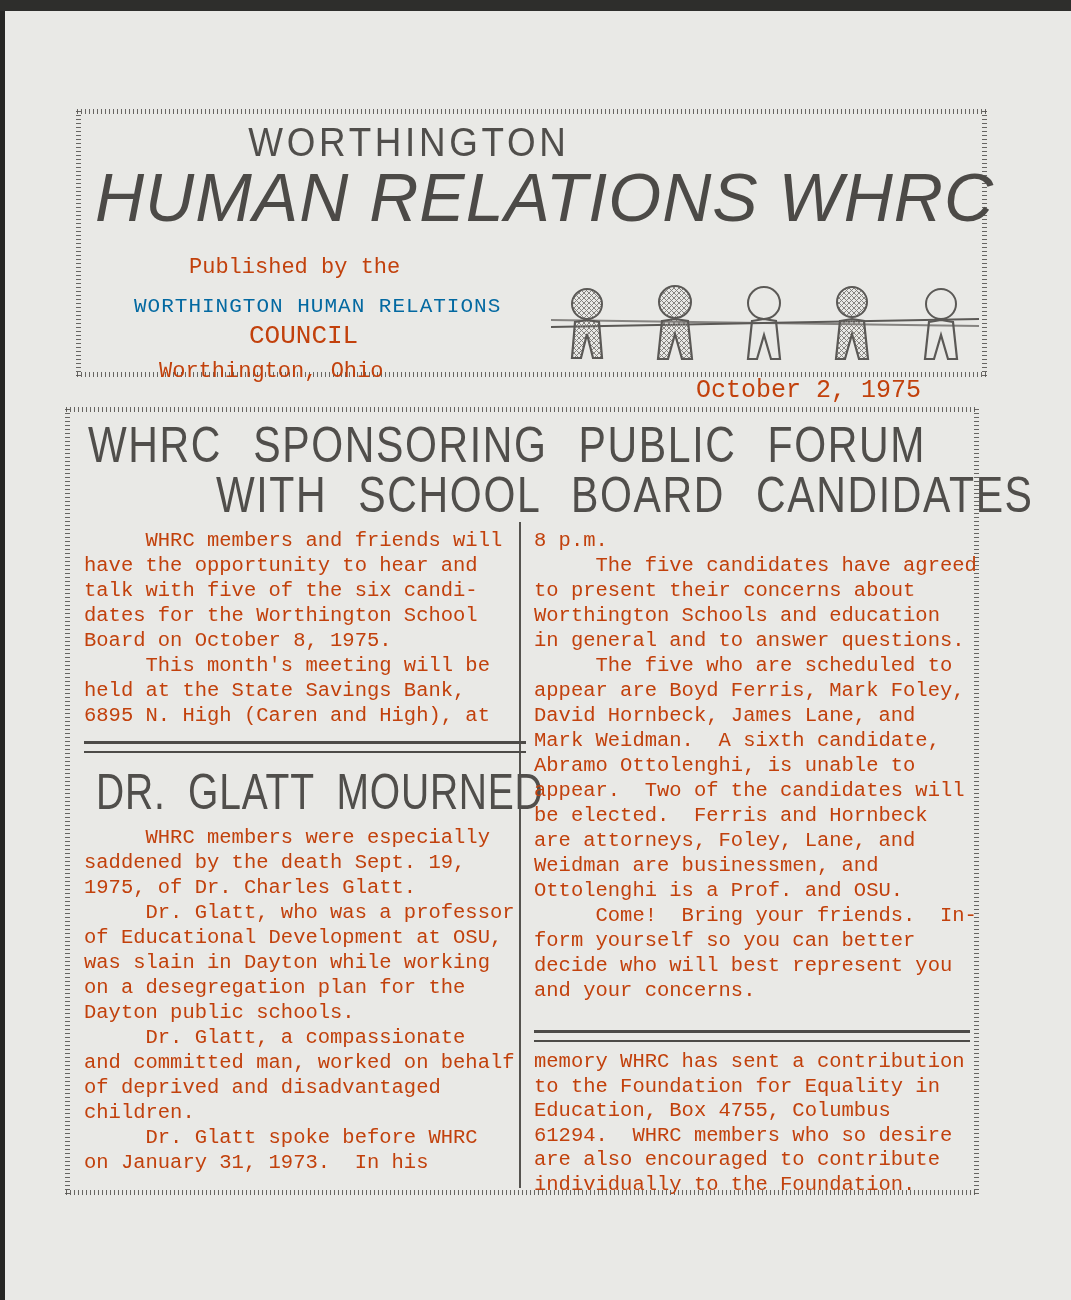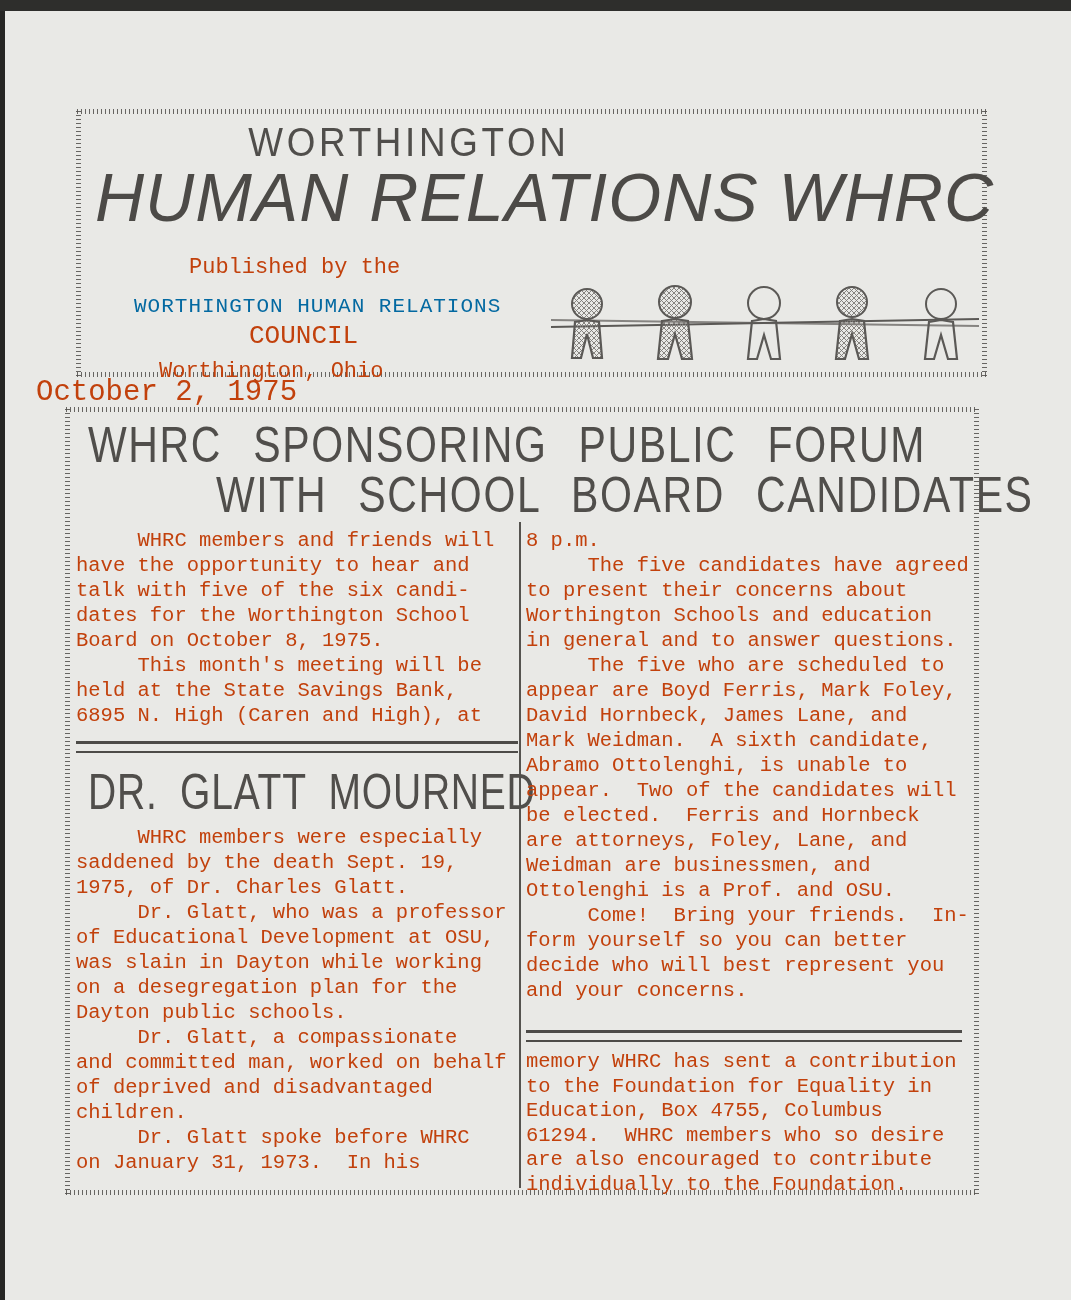--- a/index.html
+++ b/index.html
@@ -32,32 +32,32 @@
   .nl-title { position:absolute; top:46px; left:16px; width:885px;
     font-size:68px; font-style:italic; font-weight:300; letter-spacing:1px;
     color:#4c4a47; white-space:nowrap; }
   .typed { font-family:"Liberation Mono", monospace; color:#c2410c; margin:0; white-space:pre; }
   .pub-line { position:absolute; top:143px; left:110px; font-size:22px; }
   .org-line1 { position:absolute; top:183px; left:55px; font-size:21px; color:#0369a1; letter-spacing:1px; }
   .org-line2 { position:absolute; top:209px; left:170px; font-size:26px; color:#59575�4; }
   .org-line3 { position:absolute; top:231px; left:80px; font-size:22px;margin-top:16px; }
   .figures { position:absolute; left:470px; top:166px; }
 
-  .dateline { position:absolute; top:376px; left:0; width:921px; text-align:left;
-    padding-left:36px; box-sizing:border-box; font-size:29px; }
+  .dateline { position:absolute; top:376px; left:0; width:921px; text-align:right;
+    padding-left:36px; box-sizing:border-box; font-size:25px; }
 
   
   .mainbox { left:68px; top:410px; width:908px; height:782px; }
   .hl1 { position:absolute; top:6px; left:20px; font-size:50px; letter-spacing:2px;
     word-spacing:22px; transform:scaleX(.82); transform-origin:left top; }
   .hl2 { position:absolute; top:56px; left:148px; font-size:50px; letter-spacing:2px;
     word-spacing:22px; transform:scaleX(.82); transform-origin:left top; }
   .coldiv { position:absolute; left:451px; top:112px; height:666px; width:2px; background:#55534f; }
 
-  .col { position:absolute; top:118px; }
+  .col { position:absolute; top:118px;margin-left:8px; }
   .col-left { left:8px; width:442px; }
   .col-right { left:458px; width:448px; }
   .body-text { font-size:20.5px; line-height:25px; }
   .double-rule { height:7px; border-top:3px solid #4d4b48; border-bottom:2px solid #4d4b48;
     margin-top:13px; }
   .glatt-hl { margin:10px 0 4px 12px; font-size:50px; letter-spacing:1px; word-spacing:14px;
     transform:scaleX(.78); transform-origin:left top; font-weight:300; }
   .memo-text { margin-top:8px; font-size:20.5px; line-height:24.5px; }
   .rc-rule { margin-top:27px; width:436px; }
 </style>

